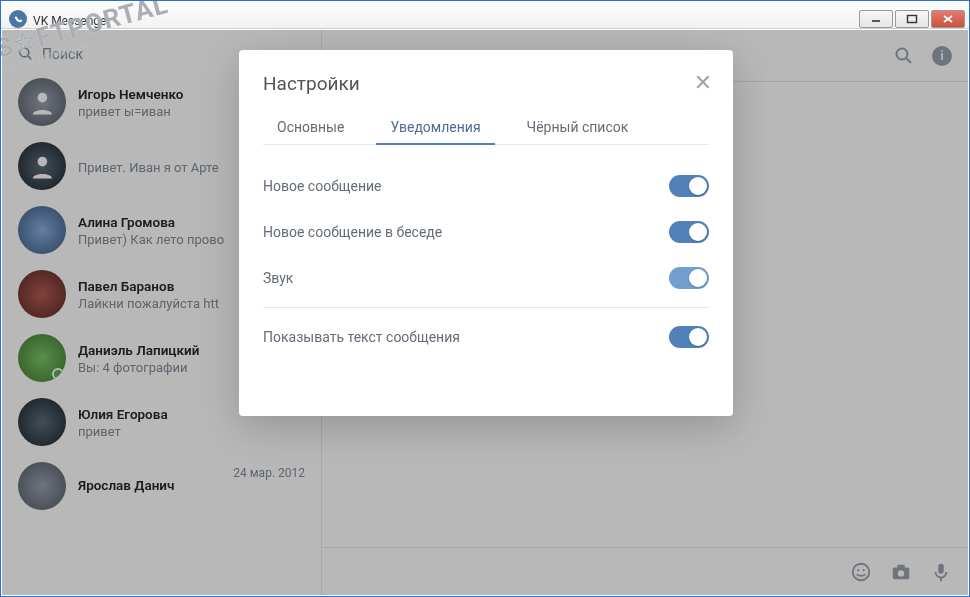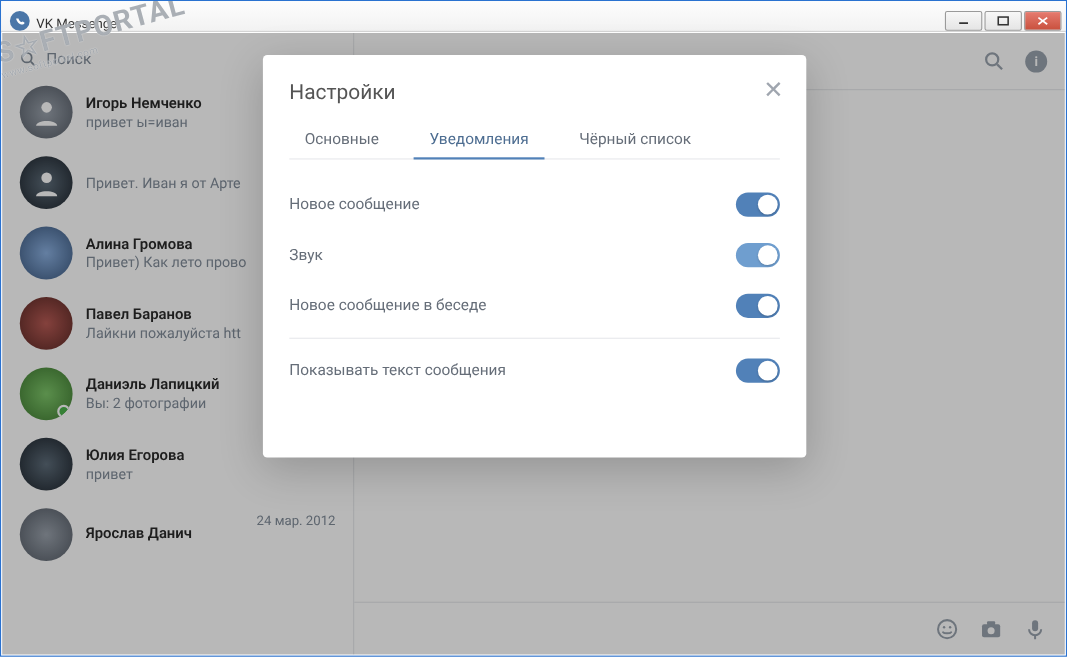--- a/index.html
+++ b/index.html
@@ -261,21 +261,21 @@
         <div class="chat-meta"></div>
       </div>
 
 
       <div class="chat-item">
         <span class="avatar grn">
             <span class="online-dot"></span>
           </span>
         <div class="chat-text">
           <div class="chat-name">Даниэль Лапицкий</div>
-          <div class="chat-preview">Вы: 2 фотографии</div>
+          <div class="chat-preview">Вы: 4 фотографии</div>
         </div>
         <div class="chat-meta"></div>
       </div>
 
       <div class="chat-item">
         <span class="avatar dk"></span>
         <div class="chat-text">
           <div class="chat-name">Юлия Егорова</div>
           <div class="chat-preview">привет</div>
         </div>
@@ -342,26 +342,26 @@
         <div class="tab active">Уведомления</div>
         <div class="tab">Чёрный список</div>
       </div>
     </div>
     <div class="settings-body">
       <div class="setting-row">
         <span>Новое сообщение</span>
         <span class="toggle"></span>
       </div>
       <div class="setting-row">
+        <span>Новое сообщение в беседе</span>
+        <span class="toggle"></span>
+      </div>
+      <div class="setting-row">
         <span>Звук</span>
         <span class="toggle dim"></span>
-      </div>
-      <div class="setting-row">
-        <span>Новое сообщение в беседе</span>
-        <span class="toggle"></span>
       </div>
       <div class="divider"></div>
       <div class="setting-row">
         <span>Показывать текст сообщения</span>
         <span class="toggle"></span>
       </div>
     </div>
   </div>
 </div>
 

